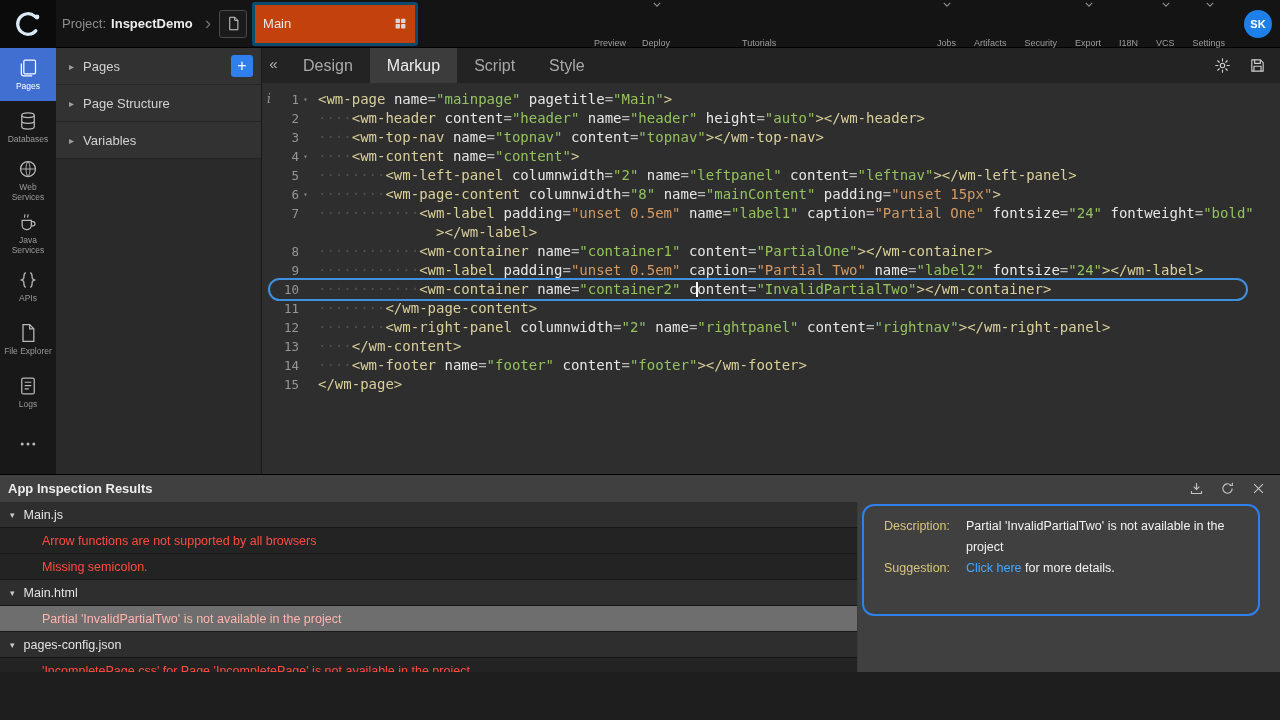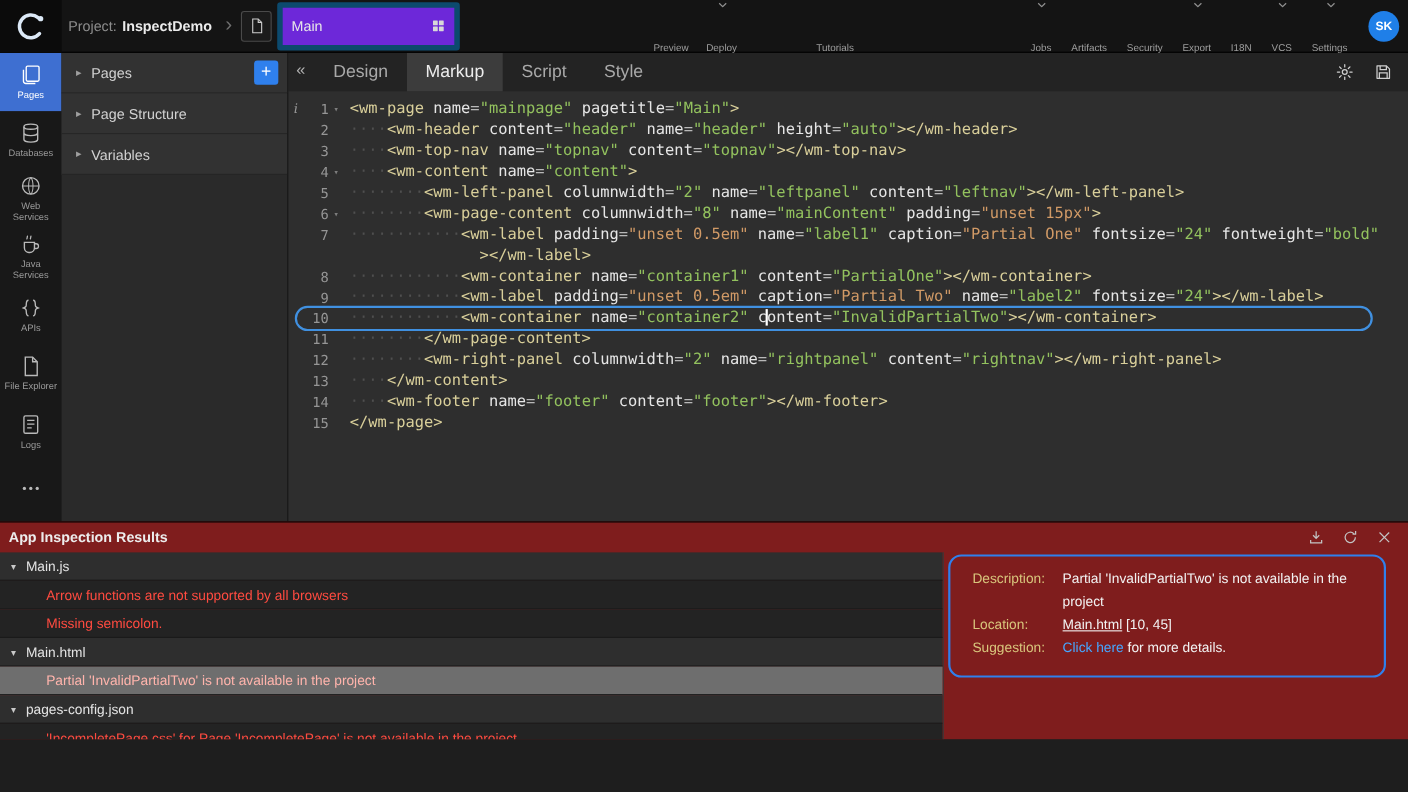--- a/index.html
+++ b/index.html
@@ -13,21 +13,21 @@
   #topbar{position:absolute;left:0;top:0;width:1280px;height:48px;background:#141414;
     border-bottom:1px solid #000;display:flex;align-items:center;z-index:5}
   #logo{width:56px;height:48px;background:#0b0b0b;display:flex;align-items:center;justify-content:center;cursor:pointer}
   #logo svg{width:30px;height:30px}
   #project{margin-left:6px;font-size:13px;color:#8d8d8d;white-space:nowrap}
   #project b{color:#ececec;margin-left:5px;font-weight:bold}
   #breadcrumb-chevron{color:#6f6f6f;font-size:19px;margin:0 8px 2px 12px;cursor:pointer}
   #doc-btn{width:28px;height:28px;border:1px solid #4a4a4a;border-radius:3px;background:#1b1b1b;
     display:flex;align-items:center;justify-content:center;cursor:pointer;color:#cfcfcf}
   #doc-btn svg{width:15px;height:15px}
-  #page-box{width:166px;height:44px;border:5px solid #0c4a6e;border-radius:3px;background:#6d28d9;
+  #page-box{width:166px;height:44px;border:3px solid #0c4a6e;border-radius:3px;background:#c2410c;
     display:flex;align-items:center;margin-left:5px;padding:0 8px;cursor:pointer;color:#d8d8d8}
   #page-box .val{color:#e8e8e8;font-size:13px;flex:1}
   #page-box .icon svg{width:13px;height:13px}
   #topbar-actions{position:absolute;left:586px;top:0;height:48px;display:flex;align-items:center}
   #topbar-actions .tb-item:nth-child(3){margin-left:56px}
   .tb-item{display:flex;flex-direction:column;align-items:center;justify-content:center;height:48px;
     padding:0 8px;cursor:pointer;color:#c9c9c9}
   .tb-item.small{padding:0 9px}
   .tb-item .ic-row{display:flex;align-items:flex-start;height:22px}
   .tb-item .lbl{font-size:9px;color:#9d9d9d;margin-top:16px;white-space:nowrap}
@@ -80,21 +80,21 @@
   .tk-attr{color:#e6e6e6}
   .tk-eq{color:#b8b8b8}
   .tk-vg{color:var(--code-value-green,#93c25e)}
   .tk-vo{color:var(--code-value-orange,#d19a66)}
   .ws{color:#4f4f4f}
   .cursor{display:inline-block;width:2px;height:15px;background:#fff;vertical-align:-3px;margin:0 -1px}
   .line.hl::after{content:"";position:absolute;left:6px;right:32px;top:-2px;bottom:-2px;
     border:2px solid var(--highlight-outline,#4090e0);border-radius:13px;pointer-events:none}
 
   
-  #inspection{position:absolute;left:0;top:474px;width:1280px;height:198px;background:#7f1d1d;
+  #inspection{position:absolute;left:0;top:474px;width:1280px;height:198px;background:#404040;
     border-top:1px solid #000;z-index:6}
   #insp-header{height:26px;display:flex;align-items:center;padding:0 14px 0 8px}
   #insp-title{font-size:13px;font-weight:bold;color:#ededed;flex:1}
   #insp-icons{display:flex;gap:16px;color:#c3c3c3;align-items:center}
   #insp-icons svg{width:15px;height:15px}
   #insp-icons .icon{cursor:pointer}
   #insp-body{position:absolute;left:0;top:27px;bottom:0;width:1280px;display:flex}
   #insp-list{width:858px;flex:none;border-right:1px solid #3a3a3a;overflow:hidden}
   .grp-header{height:26px;background:#2e2e2e;border-bottom:1px solid #161616;display:flex;align-items:center;
     padding-left:10px;color:#e3e3e3;font-size:12.5px;gap:9px;cursor:pointer}
@@ -608,23 +608,19 @@
     <span class="i-txt">'IncompletePage.css' for Page 'IncompletePage' is not available in the project</span>
   </div>
       </div>
     <div id="insp-details">
       <div id="detail-card">
         <div class="d-row">
           <span class="d-label">Description:</span>
           <span class="d-val" id="d-desc">Partial 'InvalidPartialTwo' is not available in the project</span>
         </div>
         <div class="d-row">
-          <span class="d-label">Location:</span>
-          <span class="d-val"><span class="uline">Main.html</span> <span>[10, 45]</span></span>
-        </div>
-        <div class="d-row">
           <span class="d-label">Suggestion:</span>
           <span class="d-val"><span class="link">Click here</span> <span>for more details.</span></span>
         </div>
       </div>
     </div>
   </div>
 </div>
 
 </body></html>

